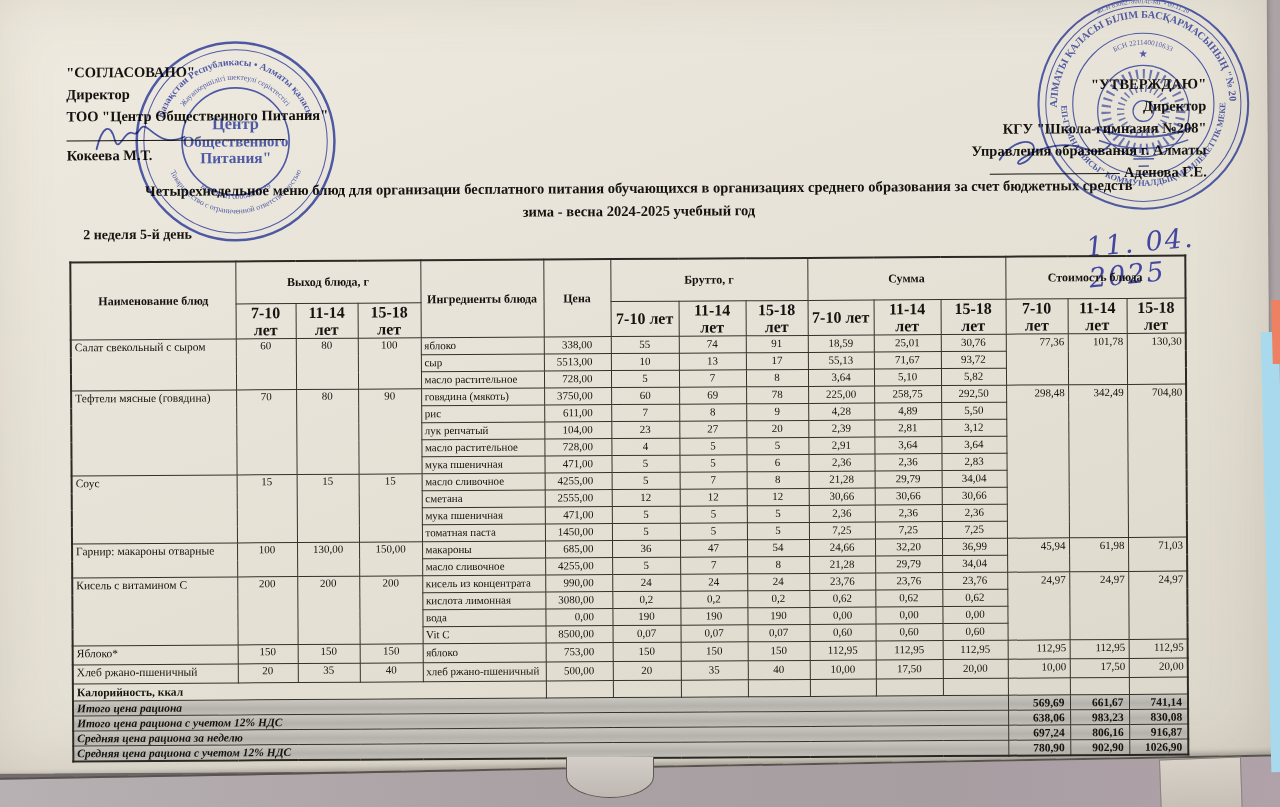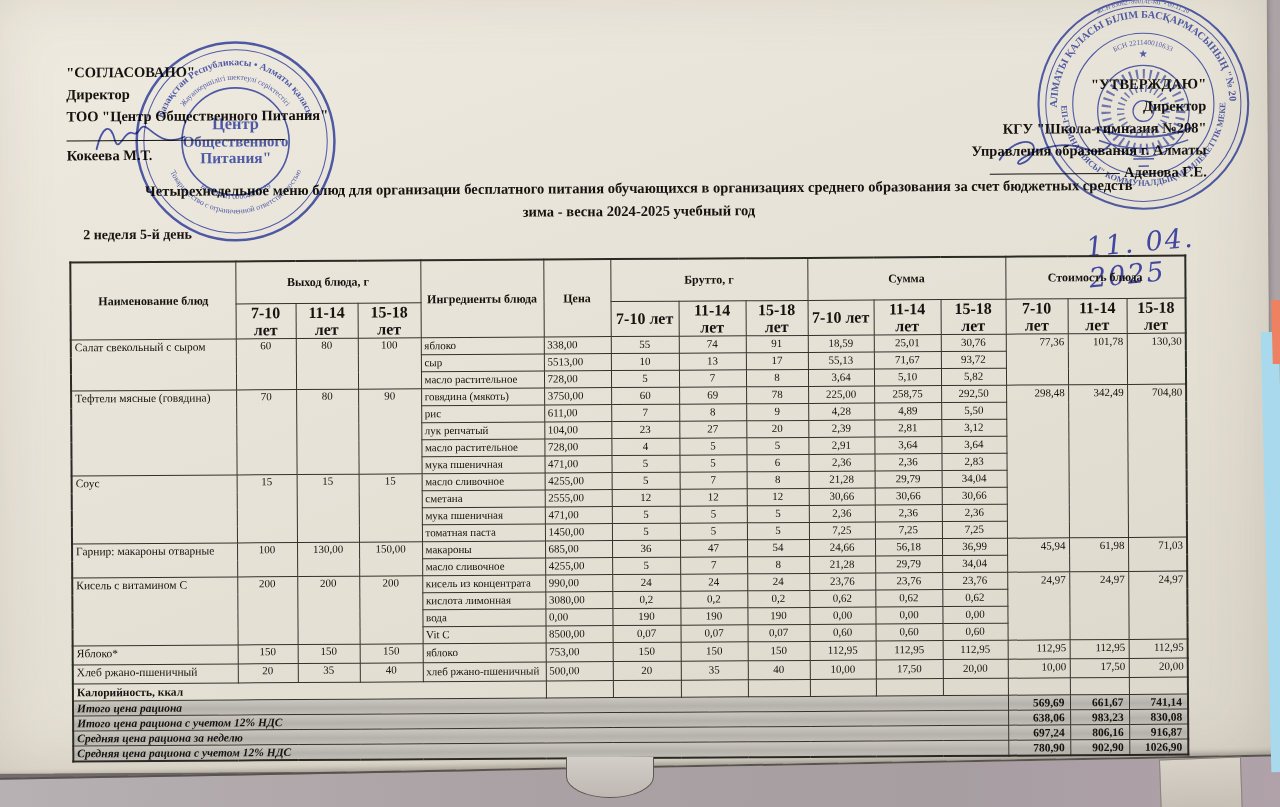--- a/index.html
+++ b/index.html
@@ -61,21 +61,21 @@
              font-size:11px;color:#15130f;table-layout:fixed;}
   .menu th,.menu td{border:1px solid #35322c;padding:0 3px;height:16px;line-height:1.08;
              overflow:hidden;}
   .menu{border:2px solid #2c2a25;}
   .menu thead th{font-weight:bold;text-align:center;vertical-align:middle;font-size:12px;}
   .menu .hmain{height:42px;}
   .menu .hsub th{height:19px;font-size:16px;}
   td.dname{text-align:left;vertical-align:top;padding-top:1px;font-size:11.5px;}
   td.out{text-align:center;vertical-align:top;padding-top:1px;}
   td.iname{text-align:left;}
-  td.price{padding-right:1px;}
+  td.price{text-align:right;padding-right:18px;}
   td.num{text-align:center;}
   td.cost{text-align:right;vertical-align:top;padding-top:2px;}
   tr.calrow td{font-weight:bold;font-size:11.5px;text-align:left;}
   tr.sumrow td{background:linear-gradient(180deg,#c9c6c0 0%,#b5b2ac 55%,#c2bfb9 100%);
              font-weight:bold;font-style:italic;font-size:11.5px;height:14px;text-align:left;}
   tr.sumrow td.num{text-align:right;padding-right:5px;font-style:normal;}
 </style>
 </head>
 <body>
 
@@ -354,21 +354,21 @@
               <td class="dname" rowspan="2">Гарнир: макароны отварные</td>
               <td class="out" rowspan="2">100</td>
               <td class="out" rowspan="2">130,00</td>
               <td class="out" rowspan="2">150,00</td>
               <td class="iname">макароны</td>
               <td class="price">685,00</td>
               <td class="num">36</td>
               <td class="num">47</td>
               <td class="num">54</td>
               <td class="num">24,66</td>
-              <td class="num">56,18</td>
+              <td class="num">32,20</td>
               <td class="num">36,99</td>
               <td class="cost" rowspan="2">45,94</td>
               <td class="cost" rowspan="2">61,98</td>
               <td class="cost" rowspan="2">71,03</td>
             </tr>
             <tr>
               <td class="iname">масло сливочное</td>
               <td class="price">4255,00</td>
               <td class="num">5</td>
               <td class="num">7</td>

